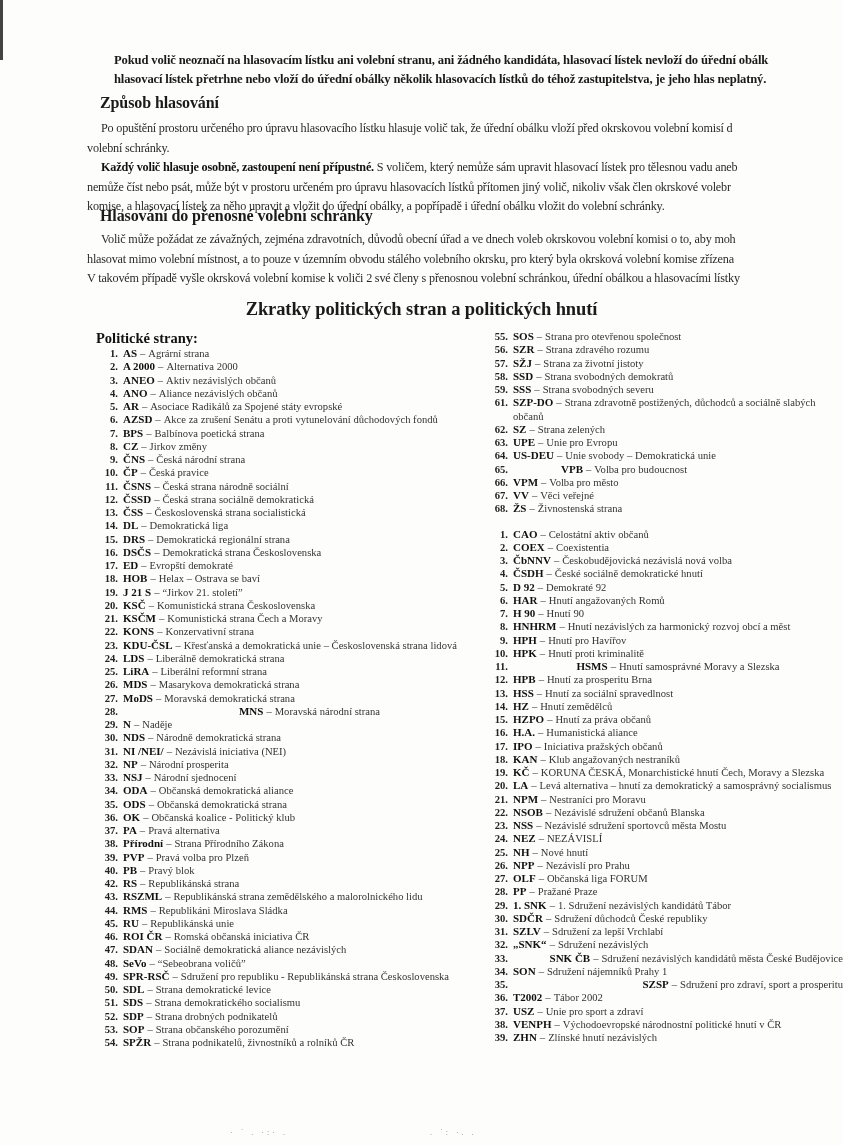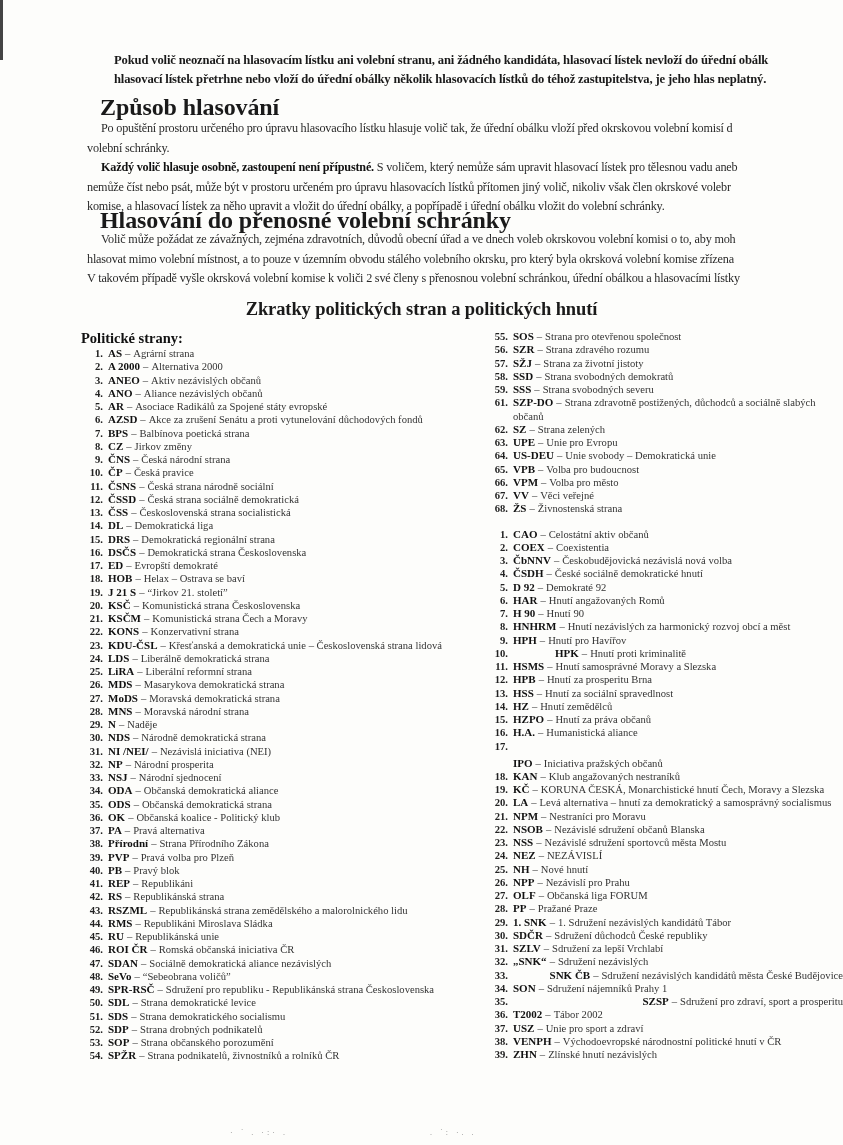--- a/index.html
+++ b/index.html
@@ -8,35 +8,35 @@
     background:#fdfdfb; color:#1a1a1a;
     font-family:"Liberation Serif","DejaVu Serif",serif;
   }
   .scan-edge { position:absolute; left:0; top:0; width:3px; height:60px; background:#444; }
   .intro {
     position:absolute; left:114px; top:51px; width:740px;
     font-size:12.6px; line-height:19px; font-weight:bold; white-space:nowrap;
     letter-spacing:-0.15px;
   }
   .h2 {
-    position:absolute; left:100px; font-size:24px; font-weight:bold; letter-spacing:-0.1px;
+    position:absolute; left:100px; font-size:16px; font-weight:bold; letter-spacing:-0.1px;
   }
   .para {
     position:absolute; left:87px; width:760px; font-size:12.2px; line-height:19.5px;
     color:#2a2a2a; letter-spacing:-0.2px;
   }
   .para p { margin:0; white-space:nowrap; }
   .para .ind { text-indent:14px; }
   .para b { color:#111; }
   .title {
     position:absolute; left:0; width:843px; top:299px; text-align:center;
     font-size:18.5px; font-weight:bold; letter-spacing:-0.1px;
   }
   .col { position:absolute; font-size:10.6px; line-height:13.25px; color:#333; }
-  .col-left { left:81px; top:330px; width:400px; }
+  .col-left { left:96px; top:330px; width:400px; }
   .col-right { left:486px; top:330px; width:357px; }
   .sec-head { font-size:14.5px; font-weight:bold; color:#111; margin:0 0 1px 0; line-height:16px; }
   ol.items { list-style:none; margin:0; padding:0; }
   ol.items li { display:flex; white-space:nowrap; }
   ol.items li .num { width:22px; text-align:right; padding-right:5px; font-weight:bold; color:#222; flex:none; }
   ol.items li .body { flex:1; white-space:normal; }
   ol.items li .abbr { font-weight:bold; color:#111; font-size:11px; }
   ol.items li .sep { padding:0 3px; }
   .gap { height:12px; }
   .specks { position:absolute; top:1128px; font-size:8px; color:#888; letter-spacing:3px; }
@@ -175,21 +175,21 @@
       <li>
         <span class="num">26.</span>
         <span class="body" style="padding-left: 0px;"><span class="abbr">MDS</span><span class="sep">–</span><span>Masarykova demokratická strana</span></span>
       </li>
       <li>
         <span class="num">27.</span>
         <span class="body" style="padding-left: 0px;"><span class="abbr">MoDS</span><span class="sep">–</span><span>Moravská demokratická strana</span></span>
       </li>
       <li>
         <span class="num">28.</span>
-        <span class="body" style="padding-left: 0px;"><span class="abbr">MNS</span><span class="sep">–</span><span>Moravská národní strana</span></span>
+        <span class="body" style="padding-left: 0px; text-align: center;"><span class="abbr">MNS</span><span class="sep">–</span><span>Moravská národní strana</span></span>
       </li>
       <li>
         <span class="num">29.</span>
         <span class="body" style="padding-left: 0px;"><span class="abbr">N</span><span class="sep">–</span><span>Naděje</span></span>
       </li>
       <li>
         <span class="num">30.</span>
         <span class="body" style="padding-left: 0px;"><span class="abbr">NDS</span><span class="sep">–</span><span>Národně demokratická strana</span></span>
       </li>
       <li>
@@ -226,24 +226,20 @@
       </li>
       <li>
         <span class="num">39.</span>
         <span class="body" style="padding-left: 0px;"><span class="abbr">PVP</span><span class="sep">–</span><span>Pravá volba pro Plzeň</span></span>
       </li>
       <li>
         <span class="num">40.</span>
         <span class="body" style="padding-left: 0px;"><span class="abbr">PB</span><span class="sep">–</span><span>Pravý blok</span></span>
       </li>
       <li>
-        <span class="num">41.</span>
-        <span class="body" style="padding-left: 0px;"><span class="abbr">REP</span><span class="sep">–</span><span>Republikáni</span></span>
-      </li>
-      <li>
         <span class="num">42.</span>
         <span class="body" style="padding-left: 0px;"><span class="abbr">RS</span><span class="sep">–</span><span>Republikánská strana</span></span>
       </li>
       <li>
         <span class="num">43.</span>
         <span class="body" style="padding-left: 0px;"><span class="abbr">RSZML</span><span class="sep">–</span><span>Republikánská strana zemědělského a malorolnického lidu</span></span>
       </li>
       <li>
         <span class="num">44.</span>
         <span class="body" style="padding-left: 0px;"><span class="abbr">RMS</span><span class="sep">–</span><span>Republikáni Miroslava Sládka</span></span>
@@ -324,21 +320,21 @@
       <li>
         <span class="num">63.</span>
         <span class="body" style="padding-left: 0px;"><span class="abbr">UPE</span><span class="sep">–</span><span>Unie pro Evropu</span></span>
       </li>
       <li>
         <span class="num">64.</span>
         <span class="body" style="padding-left: 0px;"><span class="abbr">US-DEU</span><span class="sep">–</span><span>Unie svobody – Demokratická unie</span></span>
       </li>
       <li>
         <span class="num">65.</span>
-        <span class="body" style="padding-left: 0px;"><span class="abbr">VPB</span><span class="sep">–</span><span>Volba pro budoucnost</span></span>
+        <span class="body" style="padding-left: 0px; margin-left: 48px;"><span class="abbr">VPB</span><span class="sep">–</span><span>Volba pro budoucnost</span></span>
       </li>
       <li>
         <span class="num">66.</span>
         <span class="body" style="padding-left: 0px;"><span class="abbr">VPM</span><span class="sep">–</span><span>Volba pro město</span></span>
       </li>
       <li>
         <span class="num">67.</span>
         <span class="body" style="padding-left: 0px;"><span class="abbr">VV</span><span class="sep">–</span><span>Věci veřejné</span></span>
       </li>
       <li>
@@ -379,25 +375,25 @@
       <li>
         <span class="num">8.</span>
         <span class="body" style="padding-left: 0px;"><span class="abbr">HNHRM</span><span class="sep">–</span><span>Hnutí nezávislých za harmonický rozvoj obcí a měst</span></span>
       </li>
       <li>
         <span class="num">9.</span>
         <span class="body" style="padding-left: 0px;"><span class="abbr">HPH</span><span class="sep">–</span><span>Hnutí pro Havířov</span></span>
       </li>
       <li>
         <span class="num">10.</span>
-        <span class="body" style="padding-left: 0px; margin-left: 42px;"><span class="abbr">HPK</span><span class="sep">–</span><span>Hnutí proti kriminalitě</span></span>
+        <span class="body" style="padding-left: 0px;"><span class="abbr">HPK</span><span class="sep">–</span><span>Hnutí proti kriminalitě</span></span>
       </li>
       <li>
         <span class="num">11.</span>
-        <span class="body" style="padding-left: 0px;"><span class="abbr">HSMS</span><span class="sep">–</span><span>Hnutí samosprávné Moravy a Slezska</span></span>
+        <span class="body" style="padding-left: 0px; text-align: center;"><span class="abbr">HSMS</span><span class="sep">–</span><span>Hnutí samosprávné Moravy a Slezska</span></span>
       </li>
       <li>
         <span class="num">12.</span>
         <span class="body" style="padding-left: 0px;"><span class="abbr">HPB</span><span class="sep">–</span><span>Hnutí za prosperitu Brna</span></span>
       </li>
       <li>
         <span class="num">13.</span>
         <span class="body" style="padding-left: 0px;"><span class="abbr">HSS</span><span class="sep">–</span><span>Hnutí za sociální spravedlnost</span></span>
       </li>
       <li>
@@ -407,21 +403,21 @@
       <li>
         <span class="num">15.</span>
         <span class="body" style="padding-left: 0px;"><span class="abbr">HZPO</span><span class="sep">–</span><span>Hnutí za práva občanů</span></span>
       </li>
       <li>
         <span class="num">16.</span>
         <span class="body" style="padding-left: 0px;"><span class="abbr">H.A.</span><span class="sep">–</span><span>Humanistická aliance</span></span>
       </li>
       <li>
         <span class="num">17.</span>
-        <span class="body" style="padding-left: 0px; margin-top: 17px;"><span class="abbr">IPO</span><span class="sep">–</span><span>Iniciativa pražských občanů</span></span>
+        <span class="body" style="padding-left: 0px;"><span class="abbr">IPO</span><span class="sep">–</span><span>Iniciativa pražských občanů</span></span>
       </li>
       <li>
         <span class="num">18.</span>
         <span class="body" style="padding-left: 0px;"><span class="abbr">KAN</span><span class="sep">–</span><span>Klub angažovaných nestraníků</span></span>
       </li>
       <li>
         <span class="num">19.</span>
         <span class="body" style="padding-left: 0px;"><span class="abbr">KČ</span><span class="sep">–</span><span>KORUNA ČESKÁ, Monarchistické hnutí Čech, Moravy a Slezska</span></span>
       </li>
       <li>

